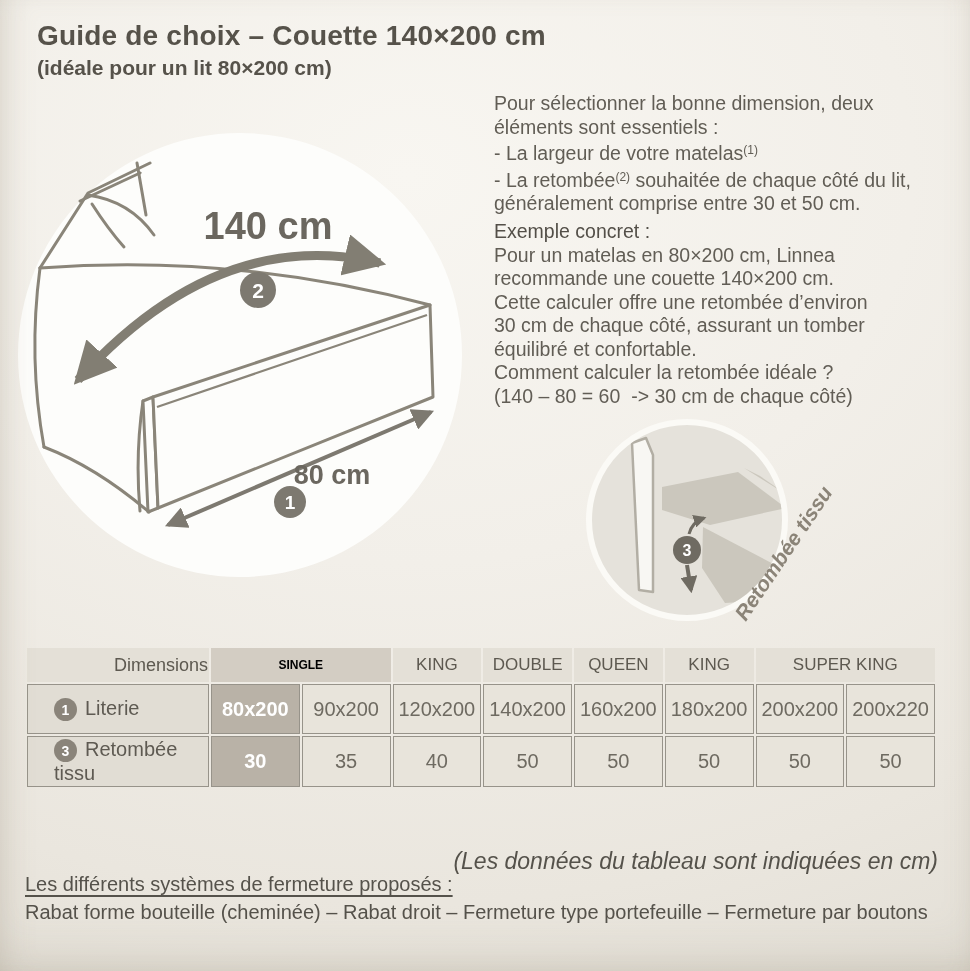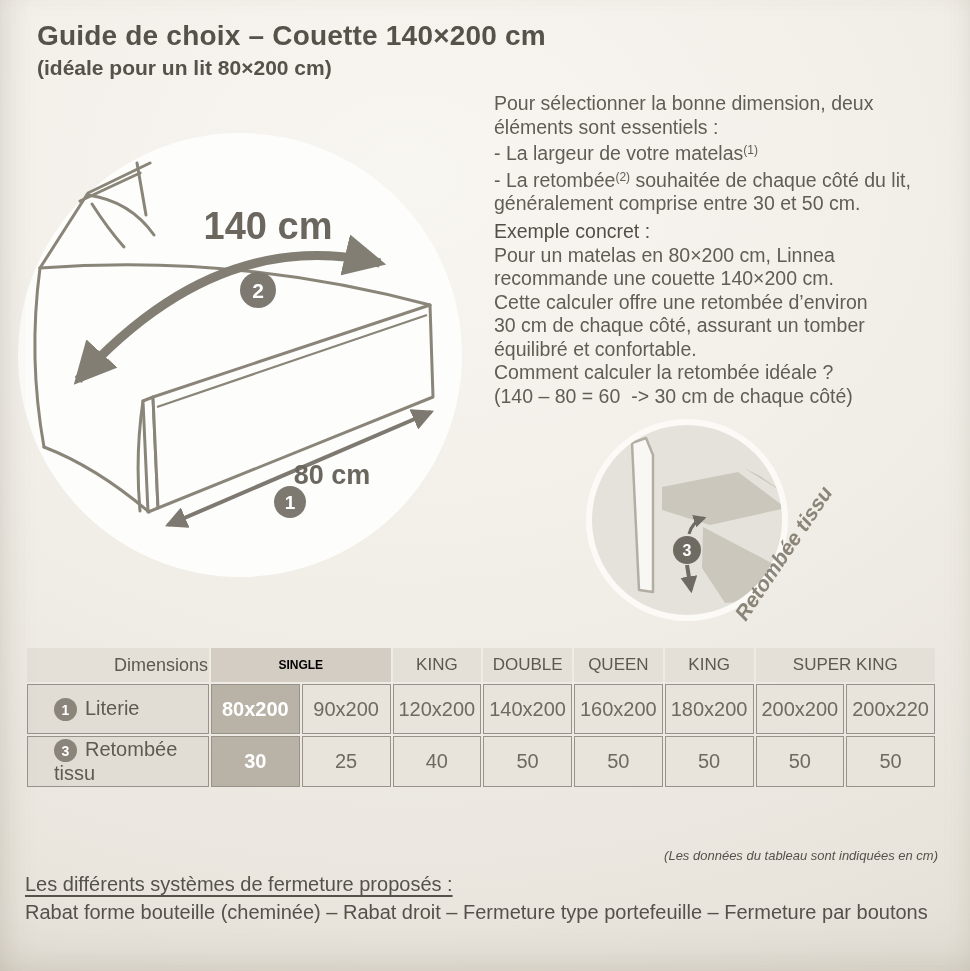--- a/index.html
+++ b/index.html
@@ -36,21 +36,21 @@
   table.sizes thead th{background:#e4e0d7;height:34px;font-weight:normal;font-size:17px;color:#5d5950;border:none;}
   table.sizes thead th.corner{width:182px;text-align:right;padding-left:12px;font-size:18px;}
   table.sizes thead th.hl-head{background:#d3cdc3;font-weight:bold;font-size:12px;color:#000000;}
   table.sizes tbody th.row-head{background:#e1ddd4;border:1px solid #97938a;height:50px;text-align:left;
     padding-left:26px;font-weight:normal;font-size:20px;color:#5e5a52;}
   table.sizes tbody td{background:#e8e4db;border:1px solid #97938a;height:50px;text-align:center;font-size:20px;color:#6e6a61;}
   table.sizes tbody td.hl{background:#b9b2a7;color:#ffffff;font-weight:bold;}
   .tbadge{display:inline-flex;width:23px;height:23px;border-radius:50%;background:#8a847a;color:#fff;
     font-size:14px;font-weight:bold;align-items:center;justify-content:center;margin-right:8px;vertical-align:middle;}
 
-  .table-note{position:absolute;right:32px;top:848px;font-style:italic;font-size:13px;color:#55524b;}
+  .table-note{position:absolute;right:32px;top:848px;font-style:italic;font-size:23px;color:#55524b;}
   .closures-heading{position:absolute;left:25px;top:873px;font-size:20px;color:#55524b;text-decoration:underline;text-underline-offset:4px;}
   .closures-line{position:absolute;left:25px;top:901px;font-size:20px;color:#55524b;white-space:pre;}
 </style>
 </head>
 <body>
 
 <div class="canvas">
 
   <div class="title">Guide de choix – Couette 140×200 cm</div>
   <div class="subtitle">(idéale pour un lit 80×200 cm)</div>
@@ -153,21 +153,21 @@
           <td>120x200</td>
           <td>140x200</td>
           <td>160x200</td>
           <td>180x200</td>
           <td>200x200</td>
           <td>200x220</td>
         </tr>
         <tr>
           <th class="row-head"><span class="tbadge">3</span><span>Retombée tissu</span></th>
           <td class="hl">30</td>
-          <td>25</td>
+          <td>35</td>
           <td>40</td>
           <td>50</td>
           <td>50</td>
           <td>50</td>
           <td>50</td>
           <td>50</td>
         </tr>
       </tbody>
     </table>
 

